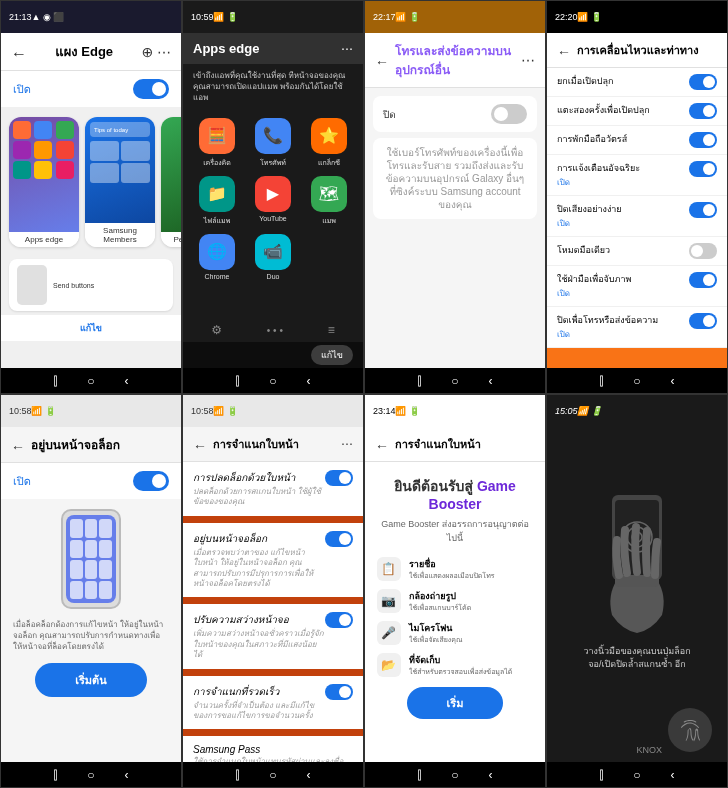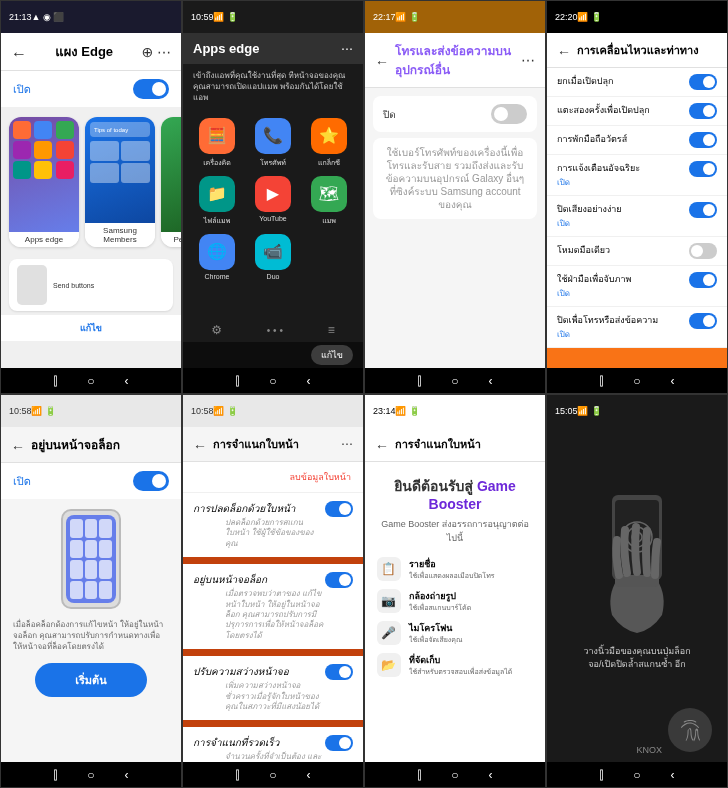--- a/index.html
+++ b/index.html
@@ -321,21 +321,21 @@
       border: none;
       cursor: pointer;
     }
     .tab-setting-item {
       background: #fff;
       padding: 8px 10px;
       border-bottom: 7px solid #c2410c;
       font-style: italic;
     }
     .tab-setting-name { font-size: 10px; color: #000; font-weight: 500; margin-bottom: 2px; }
-    .tab-setting-desc { font-size: 8px; color: #999; line-height: 1.3; margin-left: 32px; }
+    .tab-setting-desc { font-size: 8px; color: #999; line-height: 1.3; }
     .tab-setting-row {
       display: flex;
       justify-content: space-between;
       align-items: flex-start;
     }
 
     
     .panel7 { background: #fff; }
     .panel7 .status-bar { background: #fff; color: #000; }
     .game-booster-welcome {
@@ -378,21 +378,21 @@
       font-size: 11px;
       font-weight: 600;
       border: none;
       border-radius: 20px;
       padding: 7px 40px;
       cursor: pointer;
     }
 
     
     .panel8 { background: #1a1a1a; }
-    .panel8 .status-bar { background: #1a1a1a; }
+    .panel8 .status-bar { background: #1a1a1a; font-style: italic; }
     .fingerprint-desc {
       font-size: 9px;
       color: #ccc;
       text-align: center;
       padding: 0 20px;
       line-height: 1.5;
       margin-bottom: 10px;
     }
   </style>
 </head>
@@ -672,23 +672,20 @@
 <div class="panel panel6">
   <div class="status-bar" style="background:#e8e8e8;color:#333;">
     <span>10:58</span>
     <span>📶 🔋</span>
   </div>
   <div class="panel6-header">
     <span style="font-size:14px;color:#333;">←</span>
     <span class="panel6-title">การจำแนกใบหน้า</span>
     <span style="font-size:12px;color:#333;">⋯</span>
   </div>
-  <div style="background:#fff;padding:8px 12px;border-bottom:1px solid #f0f0f0;display:flex;justify-content:flex-end;">
-    <button class="clear-btn">ลบข้อมูลใบหน้า</button>
-  </div>
   <div>
     <div class="tab-setting-item">
       <div class="tab-setting-row">
         <div class="tab-setting-text">
           <div class="tab-setting-name">การปลดล็อกด้วยใบหน้า</div>
           <div class="tab-setting-desc">ปลดล็อกด้วยการสแกนใบหน้า ใช้ผู้ใช้ข้อของของคุณ</div>
         </div>
         <span class="toggle-sm"></span>
       </div>
     </div>
@@ -766,20 +763,21 @@
         </div>
       </div>
       <div class="gb-feature">
         <div class="gb-feature-icon">📂</div>
         <div class="gb-feature-text">
           <div class="gb-feature-name">ที่จัดเก็บ</div>
           <div class="gb-feature-desc">ใช้สำหรับตรวจสอบเพื่อส่งข้อมูลได้</div>
         </div>
       </div>
     </div>
+    <button class="gb-start-btn">เริ่ม</button>
   </div>
   <div class="nav-bar">
     <span class="nav-btn">⫿</span>
     <span class="nav-btn">○</span>
     <span class="nav-btn">‹</span>
   </div>
 </div>
 
 <div class="panel panel8">
   <div class="status-bar" style="background:#1a1a1a;">

